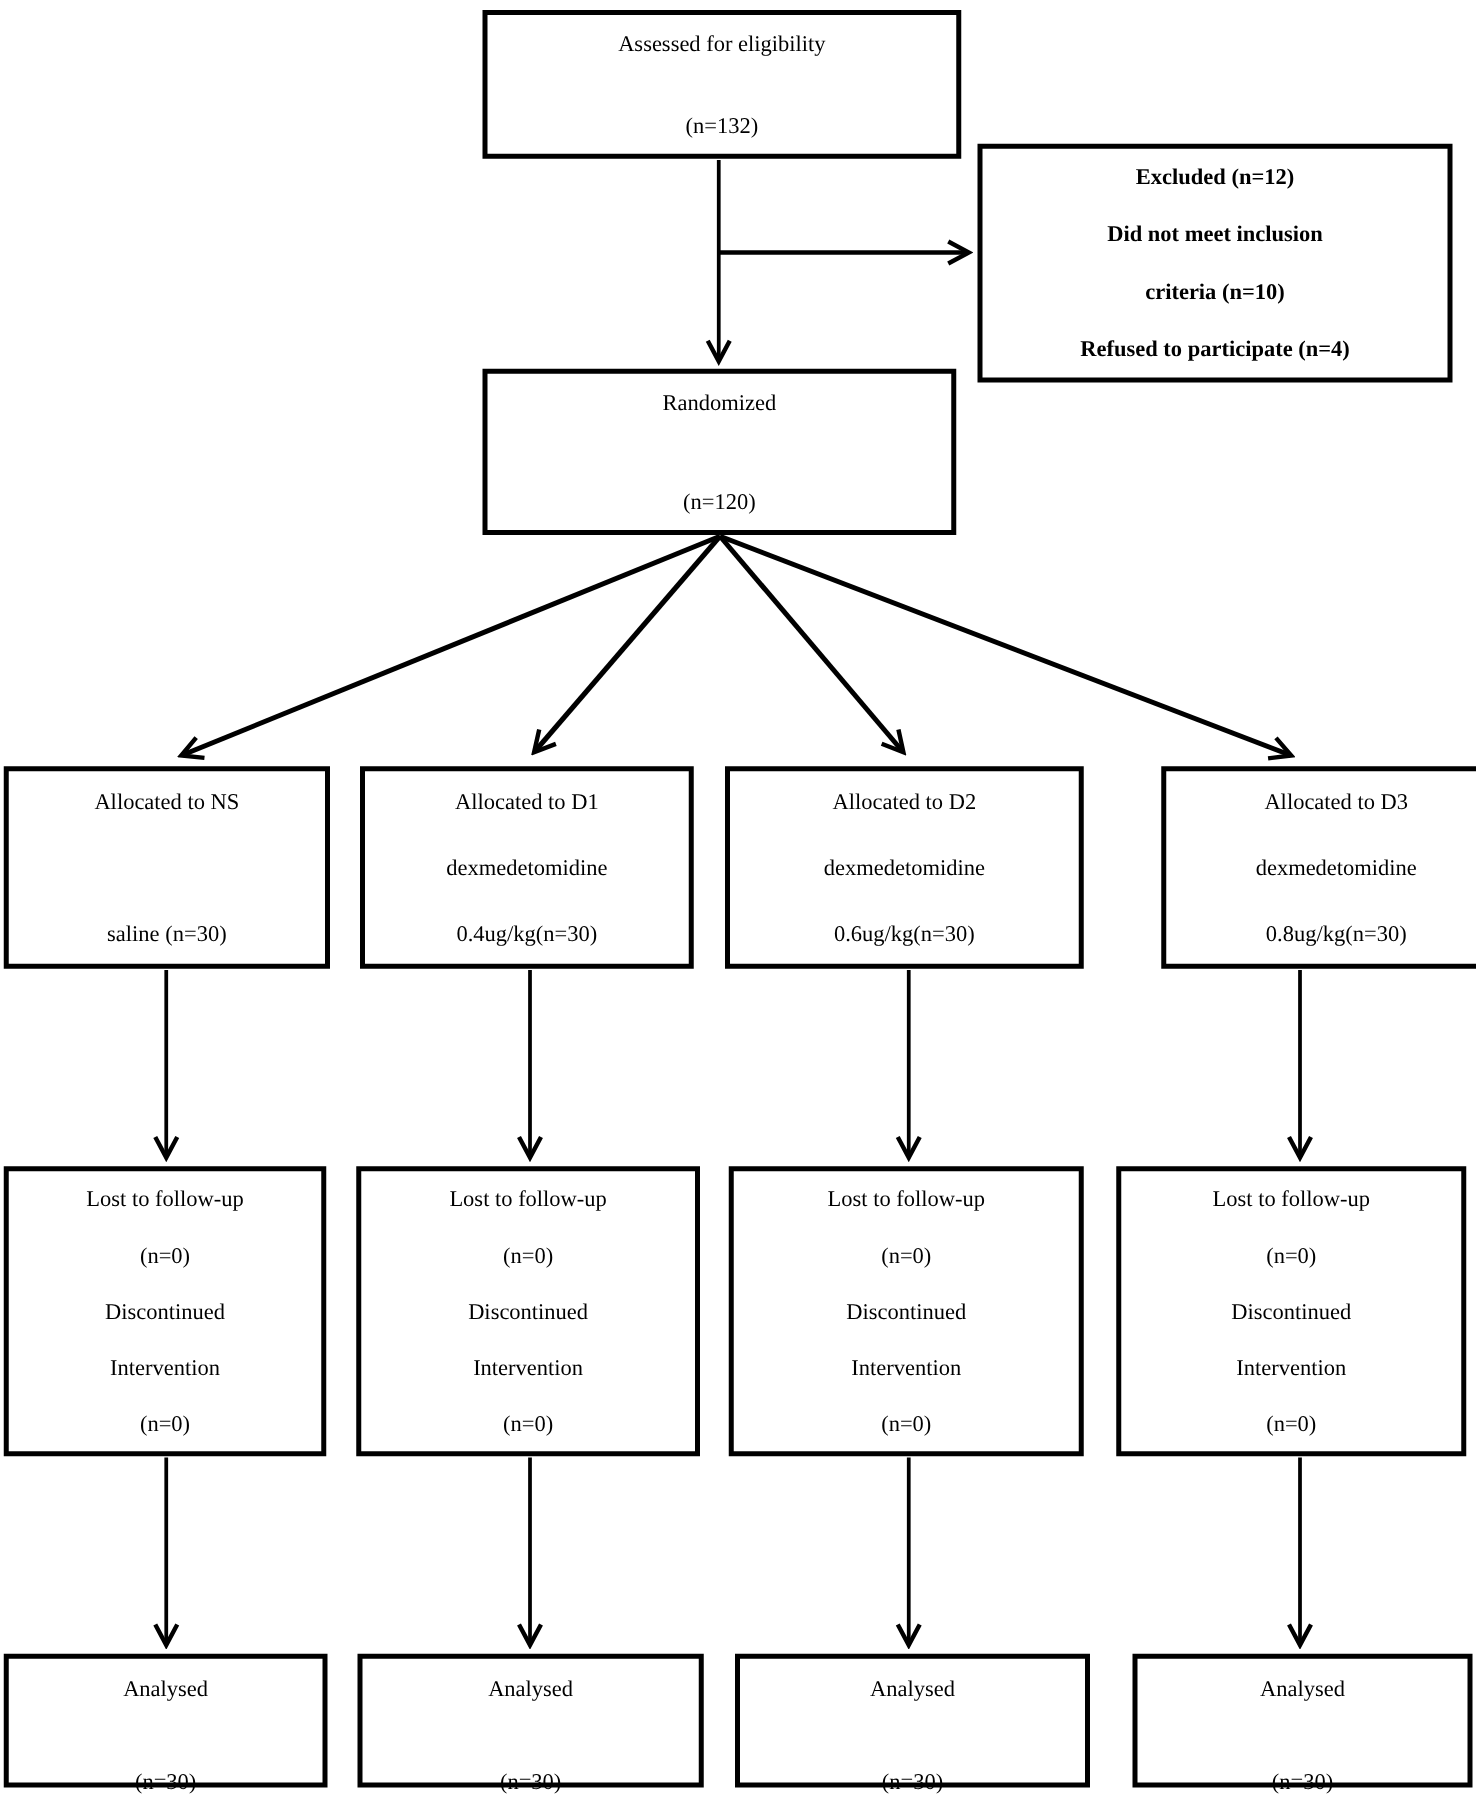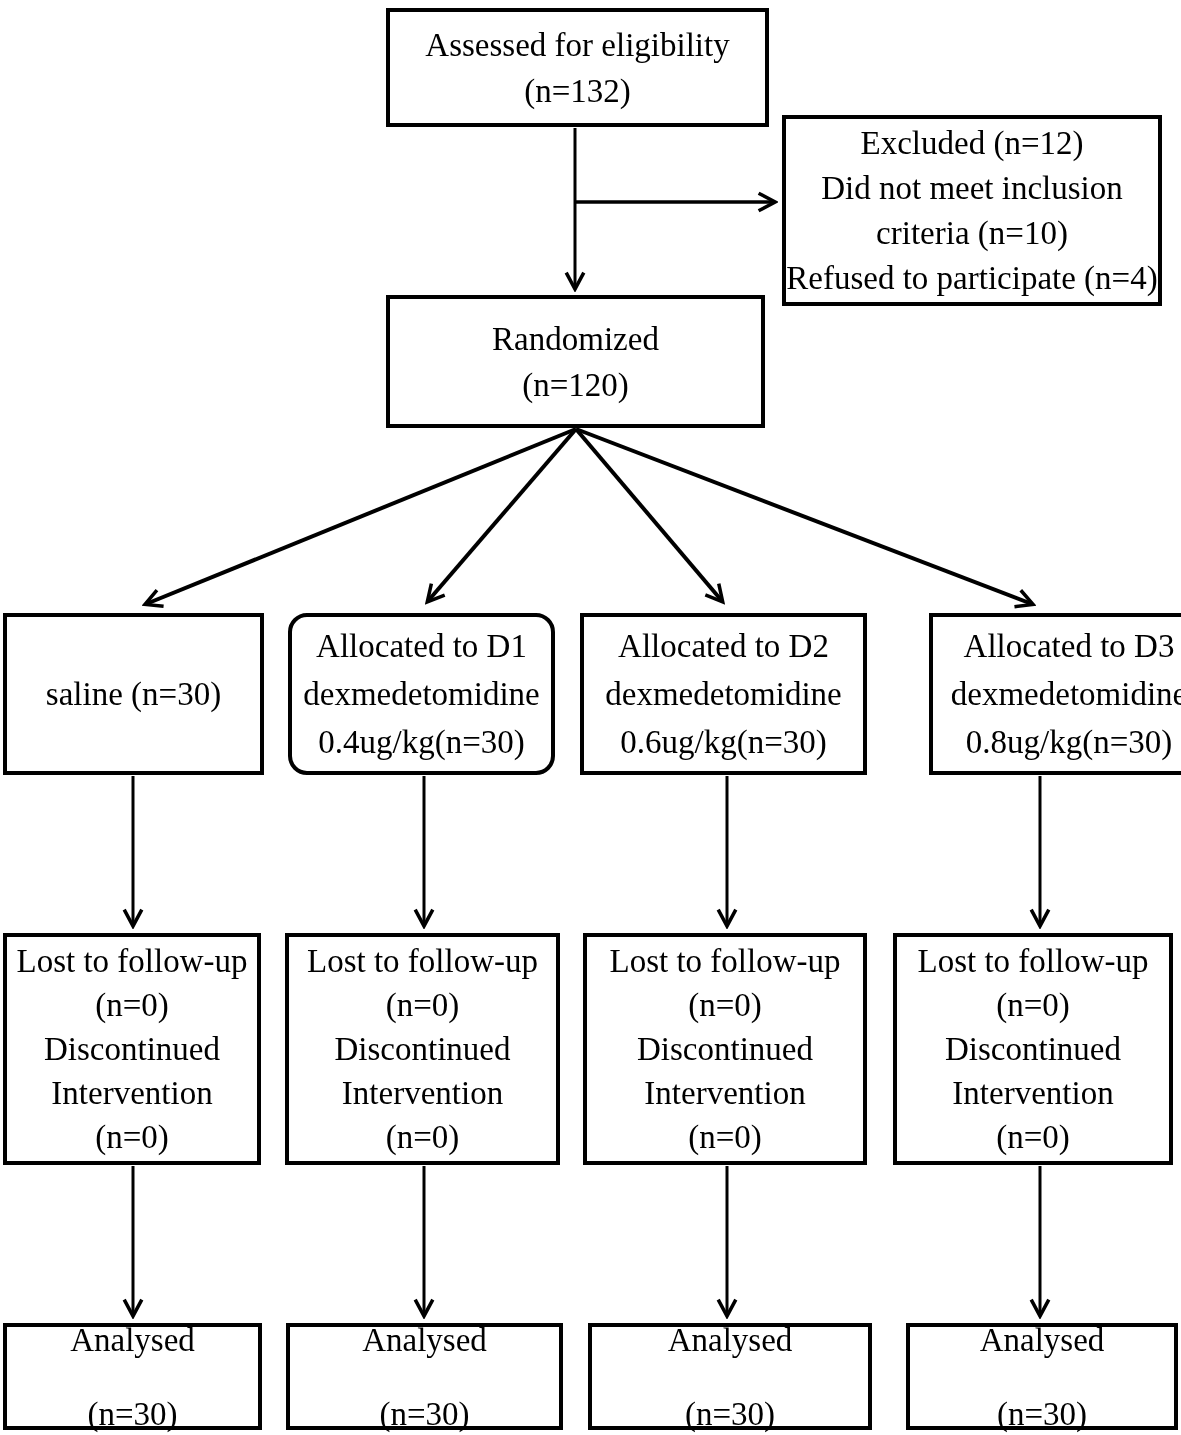--- a/index.html
+++ b/index.html
@@ -25,37 +25,37 @@
     pointer-events: none;
   }
   .box {
     position: absolute;
     box-sizing: border-box;
     border: 4px solid #000000;
     background: #ffffff;
     display: flex;
     flex-direction: column;
     align-items: center;
-    justify-content: center;
+    justify-content: space-between;
     text-align: center;
-    font-size: 33px;
+    font-size: 18px;
     line-height: 46px;
     z-index: 2;
   }
   .box .ln { white-space: nowrap; }
 
   
   .assessed   { left: 386px; top: 8px;    width: 383px; height: 119px; }
-  .excluded   { left: 782px; top: 115px;  width: 380px; height: 191px; line-height: 45px; }
+  .excluded   { left: 782px; top: 115px;  width: 380px; height: 191px; line-height: 45px; font-weight: bold; }
   .randomized { left: 386px; top: 295px;  width: 379px; height: 133px; }
 
   
   .alloc { top: 613px; height: 162px; line-height: 48px; }
   .alloc.c1 { left: 3px;   width: 261px; }
-  .alloc.c2 { left: 288px; width: 267px; border-radius: 19px; }
+  .alloc.c2 { left: 288px; width: 267px; }
   .alloc.c3 { left: 580px; width: 287px; }
   .alloc.c4 { left: 893px; width: 280px; margin-left: 36px; }
 
   
   .fu { top: 933px; height: 232px; line-height: 44px; }
   .fu.c1 { left: 3px;   width: 258px; }
   .fu.c2 { left: 285px; width: 275px; }
   .fu.c3 { left: 583px; width: 284px; }
   .fu.c4 { left: 893px; width: 280px; }
 
@@ -109,20 +109,21 @@
     <div class="ln">criteria (n=10)</div>
     <div class="ln">Refused to participate (n=4)</div>
   </div>
 
   <div class="box randomized">
     <div class="ln">Randomized</div>
     <div class="ln">(n=120)</div>
   </div>
 
   <div class="box alloc c1">
+    <div class="ln">Allocated to NS</div>
     <div class="ln">saline (n=30)</div>
   </div>
   <div class="box alloc c2">
     <div class="ln">Allocated to D1</div>
     <div class="ln">dexmedetomidine</div>
     <div class="ln">0.4ug/kg(n=30)</div>
   </div>
   <div class="box alloc c3">
     <div class="ln">Allocated to D2</div>
     <div class="ln">dexmedetomidine</div>

